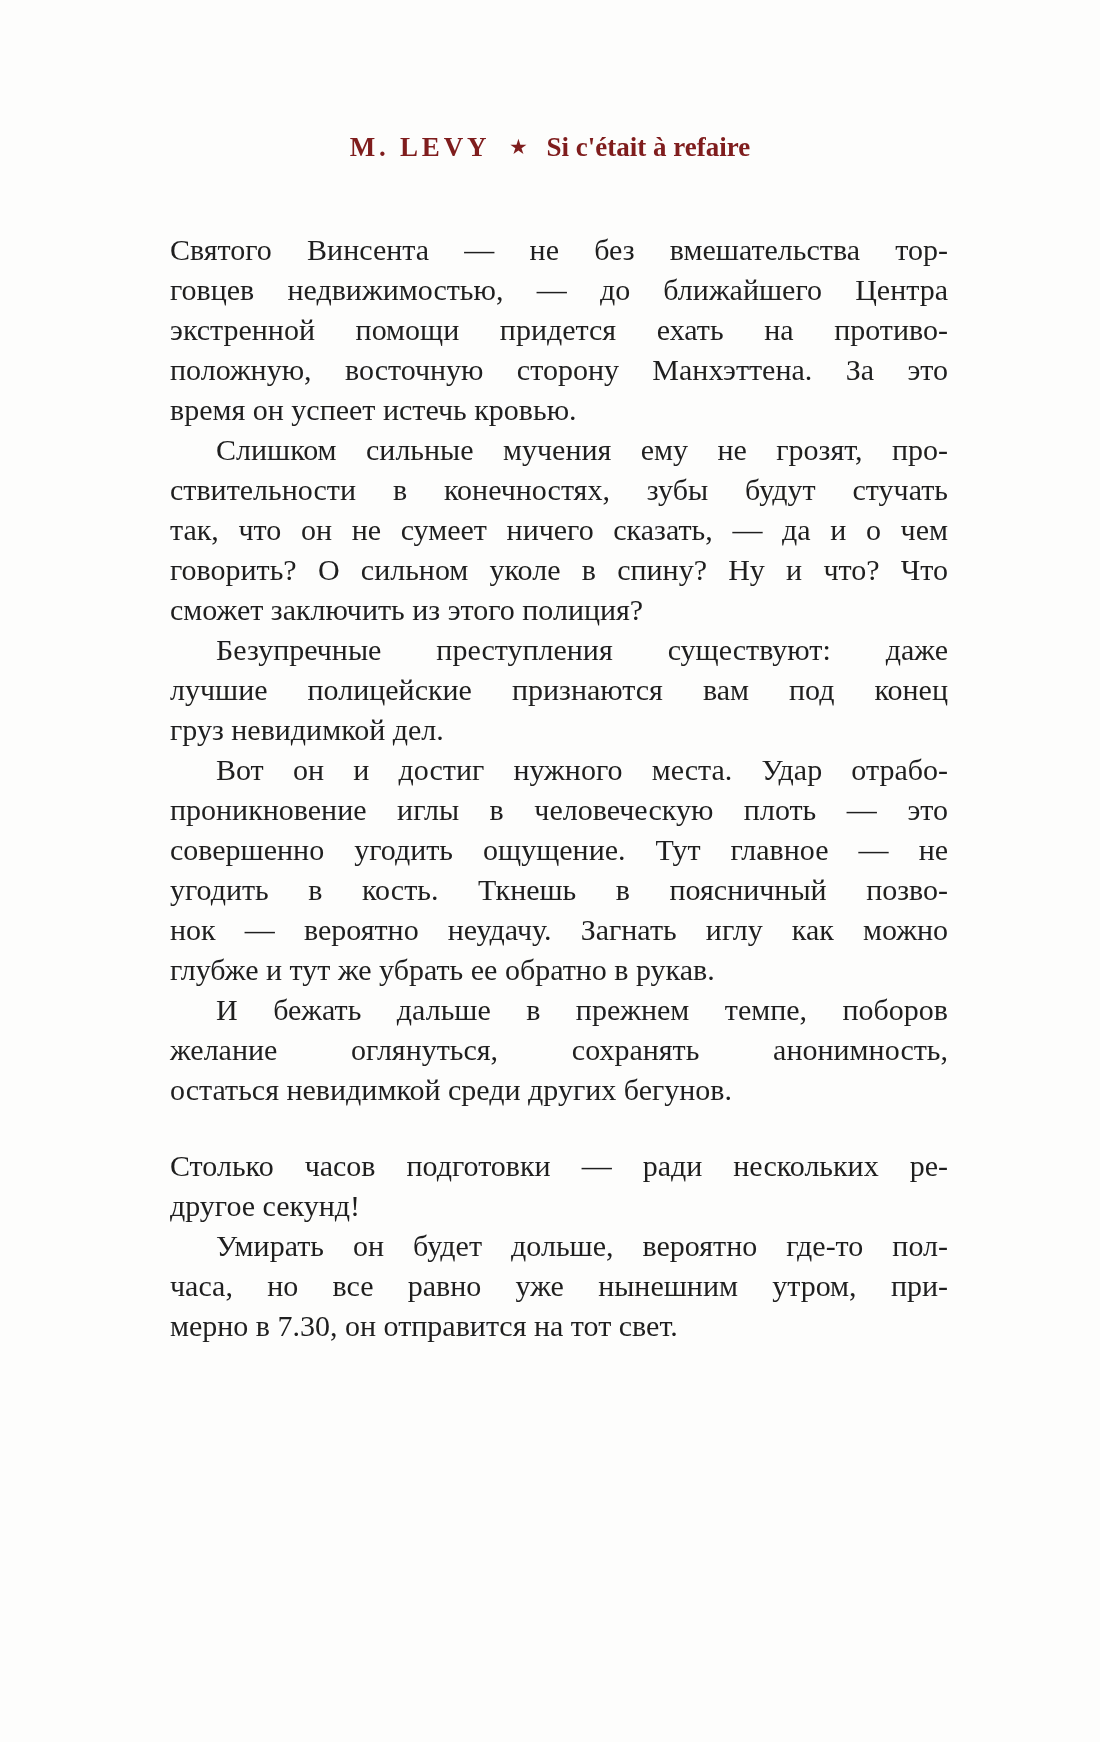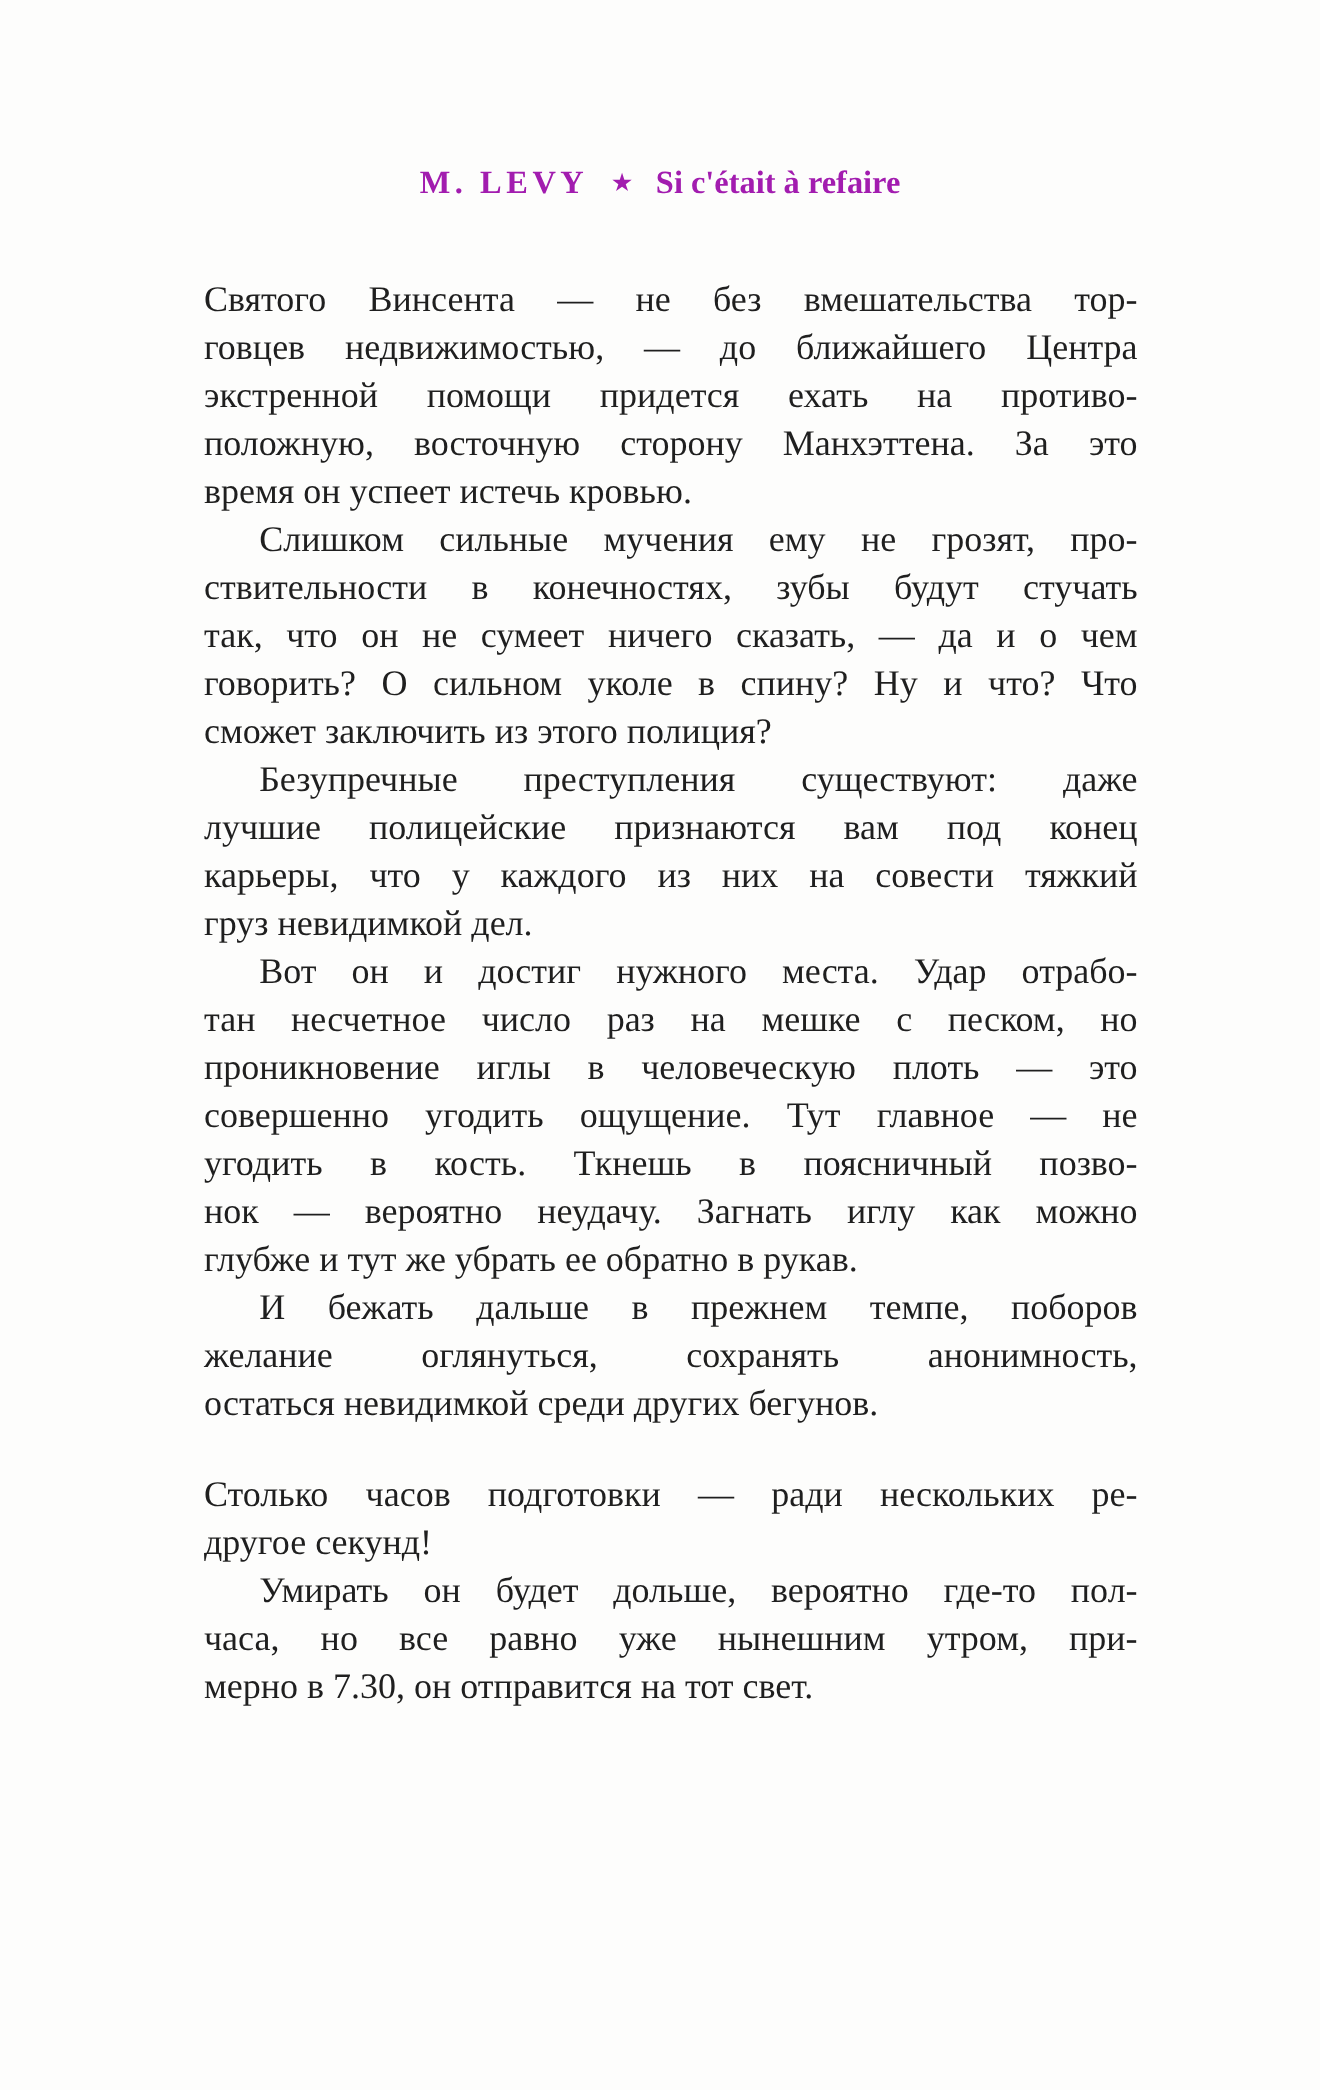--- a/index.html
+++ b/index.html
@@ -16,23 +16,23 @@
     color: #1f1f1f;
     overflow: hidden;
   }
   .running-header {
     position: absolute;
     top: 133px;
     left: 0;
     width: 100%;
     text-align: center;
     font-size: 27px;
-    line-height: 38px;
+    line-height: 28px;
     white-space: nowrap;
-    color: #a21caf;
+    color: #7f1d1d;
   }
   .running-header .author {
     letter-spacing: 0.14em;
     font-weight: 600;
   }
   .running-header .star {
     display: inline-block;
     font-size: 21px;
     padding: 0 12px;
     vertical-align: 2px;
@@ -88,26 +88,24 @@
       <div class="paragraph indent">
         <div class="line">Слишком сильные мучения ему не грозят, про-</div>
         <div class="line">ствительности в конечностях, зубы будут стучать</div>
         <div class="line">так, что он не сумеет ничего сказать, — да и о чем</div>
         <div class="line">говорить? О сильном уколе в спину? Ну и что? Что</div>
         <div class="line last">сможет заключить из этого полиция?</div>
       </div>
       <div class="paragraph indent">
         <div class="line">Безупречные преступления существуют: даже</div>
         <div class="line">лучшие полицейские признаются вам под конец</div>
-        <div class="line">карьеры, что у каждого из них на совести тяжкий</div>
         <div class="line last">груз невидимкой дел.</div>
       </div>
       <div class="paragraph indent">
         <div class="line">Вот он и достиг нужного места. Удар отрабо-</div>
-        <div class="line">тан несчетное число раз на мешке с песком, но</div>
         <div class="line">проникновение иглы в человеческую плоть — это</div>
         <div class="line">совершенно угодить ощущение. Тут главное — не</div>
         <div class="line">угодить в кость. Ткнешь в поясничный позво-</div>
         <div class="line">нок — вероятно неудачу. Загнать иглу как можно</div>
         <div class="line last">глубже и тут же убрать ее обратно в рукав.</div>
       </div>
       <div class="paragraph indent">
         <div class="line">И бежать дальше в прежнем темпе, поборов</div>
         <div class="line">желание оглянуться, сохранять анонимность,</div>
         <div class="line last">остаться невидимкой среди других бегунов.</div>

